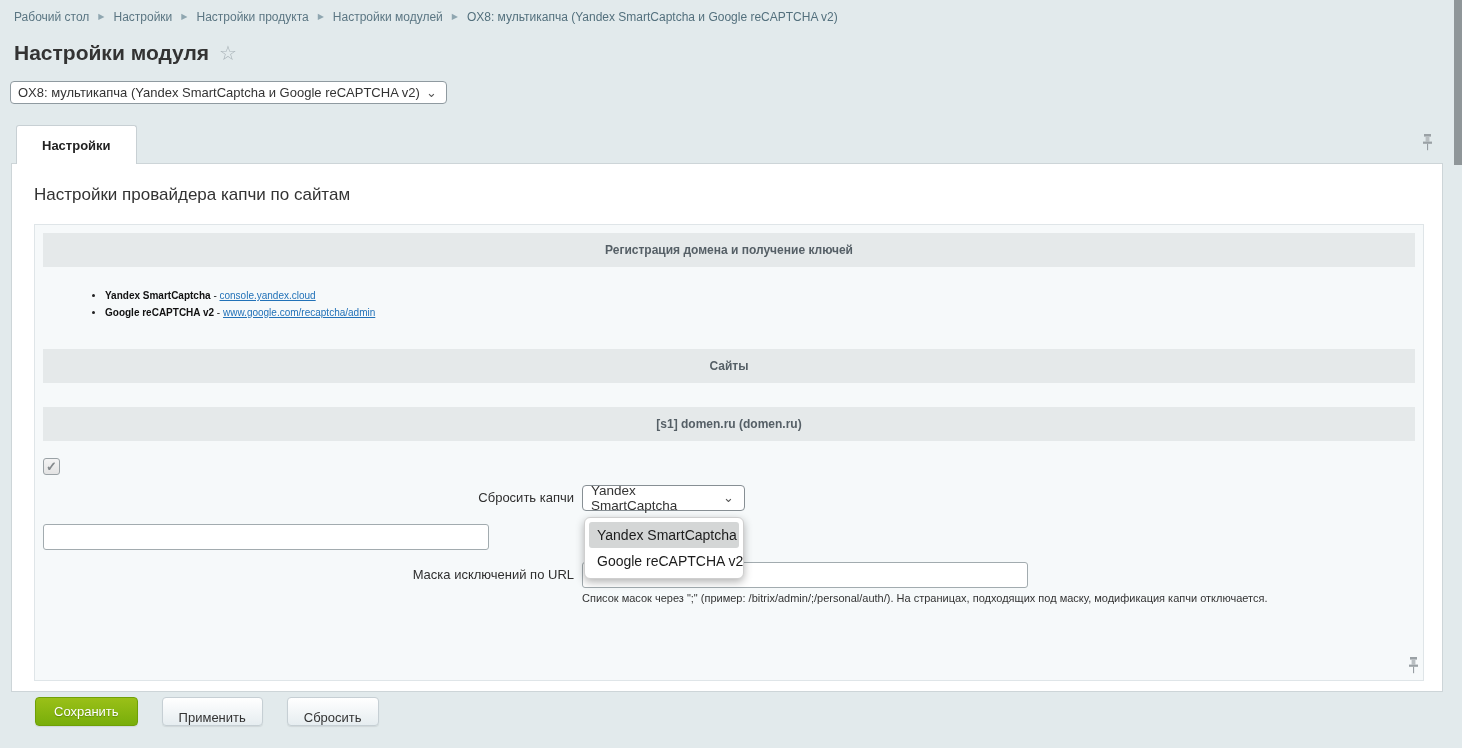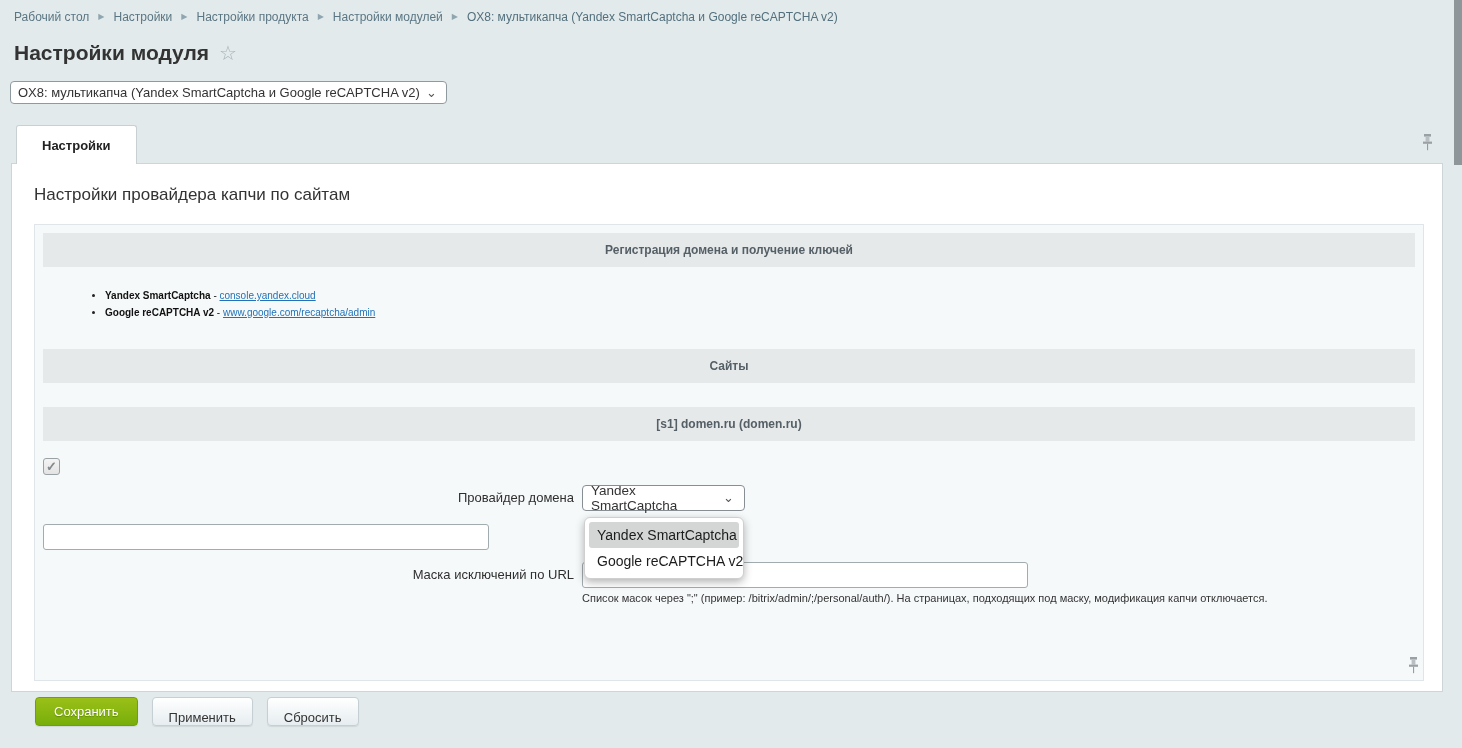--- a/index.html
+++ b/index.html
@@ -96,21 +96,21 @@
   .hint { margin-top:4px; font-size:11px; color:#333; }
 
   .popup {
     position:absolute; left:2px; top:32px; width:160px; background:#fff;
     border:1px solid #cfcfcf; border-radius:6px; box-shadow:0 3px 8px rgba(0,0,0,0.3);
     padding:4px; z-index:20; font-size:14px; color:#1c1c1c;
   }
   .opt { height:26px; line-height:26px; padding:0 8px; border-radius:3px; cursor:pointer; white-space:nowrap; }
   .opt.selected { background:#d4d6d6; }
 
-  .footer-buttons { display:flex; gap:14px; margin:16px 0 0 23px; }
+  .footer-buttons { display:flex; gap:24px; margin:16px 0 0 23px; }
   .btn {
     height:29px; padding:12px 16px; font-family:"Liberation Sans", sans-serif; font-size:13px;
     border-radius:4px; cursor:pointer; color:#333;
     background:linear-gradient(#ffffff,#e6edf0); border:1px solid #c6cfd4;
     box-shadow:0 1px 1px rgba(0,0,0,0.08);
   }
   .btn-green {
     background:linear-gradient(#9ac018,#78ae0a); border:1px solid #6fa007; color:#fff;
     text-shadow:0 1px 1px rgba(0,0,0,0.25); padding:0 18px;
   }
@@ -174,21 +174,21 @@
 
     <div class="frow row-enable">
       <div class="fctl">
         <div class="checkbox">
           <span>✓</span>
         </div>
       </div>
     </div>
 
     <div class="frow row-provider">
-      <div class="flabel">Провайдер домена</div>
+      <div class="flabel">Сбросить капчи</div>
       <div class="fctl">
         <div class="select-ctl">
           <span>Yandex SmartCaptcha</span>
           <span class="chev">⌄</span>
         </div>
         <div class="popup">
           <div class="opt selected">Yandex SmartCaptcha</div>
           <div class="opt">Google reCAPTCHA v2</div>
         </div>
       </div>

